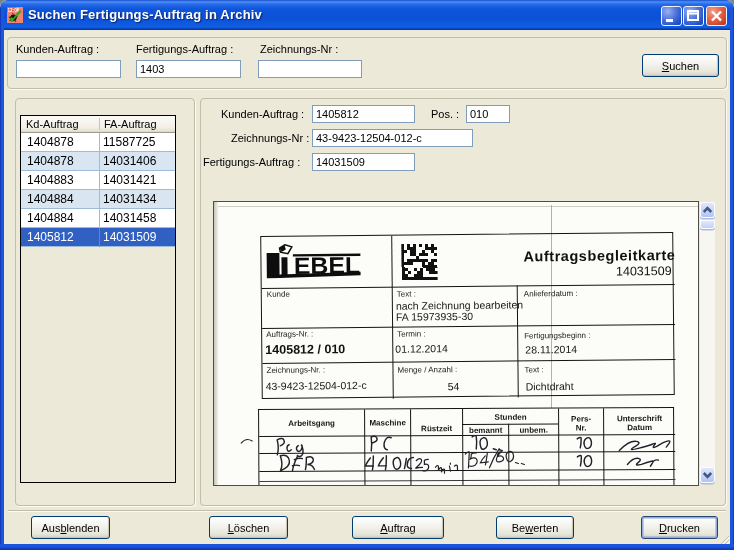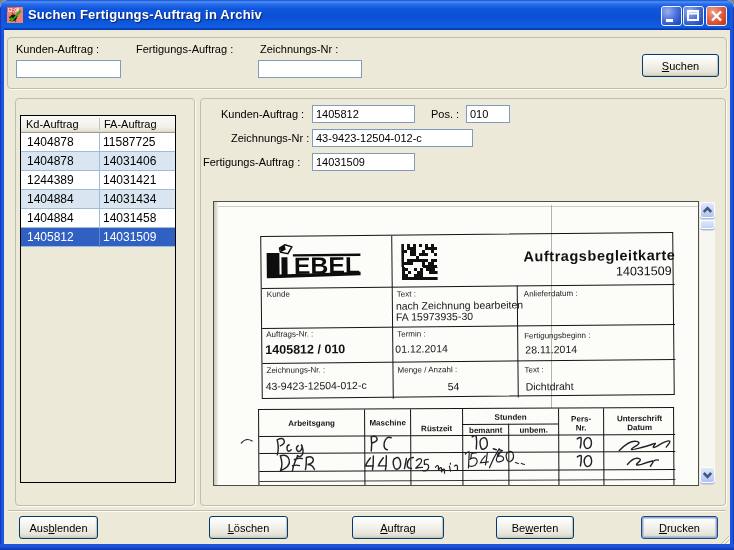--- a/index.html
+++ b/index.html
@@ -101,20 +101,21 @@
           <path d="M5 4.5 L14 13.5 M14 4.5 L5 13.5" stroke="#fff" stroke-width="2.4" fill="none"></path>
         </svg>
     </div>
   </div>
 
   <div class="grp" style="left:7px; top:37px; width:720px; height:52px;"></div>
   <div class="lbl" style="left:16px; top:43px;">Kunden-Auftrag :</div>
   <div class="lbl" style="left:136px; top:43px;">Fertigungs-Auftrag :</div>
   <div class="lbl" style="left:260px; top:43px;">Zeichnungs-Nr :</div>
   <div class="inp" style="left:16px; top:60px; width:105px;"></div>
+  <div class="inp" style="left:136px; top:60px; width:105px;">1403</div>
   <div class="inp" style="left:258px; top:60px; width:104px;"></div>
   <div class="btn" style="left:642px; top:54px; width:77px;"><u>S</u>uchen</div>
 
   <div class="grp" style="left:15px; top:98px; width:180px; height:408px;"></div>
   <div class="tbl">
     <div class="thead">
         <span class="c1">Kd-Auftrag</span>
         <span class="sep"></span>
         <span class="c2">FA-Auftrag</span>
       </div>
@@ -122,21 +123,21 @@
         <span class="c1">1404878</span>
         <span class="vline"></span>
         <span class="c2">11587725</span>
       </div>
     <div class="trow b" style="top:36px;">
         <span class="c1">1404878</span>
         <span class="vline"></span>
         <span class="c2">14031406</span>
       </div>
     <div class="trow w" style="top:55px;">
-        <span class="c1">1244389</span>
+        <span class="c1">1404883</span>
         <span class="vline"></span>
         <span class="c2">14031421</span>
       </div>
     <div class="trow b" style="top:74px;">
         <span class="c1">1404884</span>
         <span class="vline"></span>
         <span class="c2">14031434</span>
       </div>
     <div class="trow w" style="top:93px;">
         <span class="c1">1404884</span>
@@ -360,21 +361,21 @@
     </div>
     <div class="sthumb"></div>
     <div class="sbtn" style="top:265px;">
       <svg width="13" height="14" viewBox="0 0 13 14">
           <path d="M2.8 5 L6.5 8.8 L10.2 5" stroke="#44597e" stroke-width="2.6" fill="none"></path>
         </svg>
     </div>
   </div>
 
   <div class="hline" style="left:8px; top:510px; width:718px;"></div>
-  <div class="btn" style="left:19px; top:516px; width:79px;">Aus<u>b</u>lenden</div>
+  <div class="btn" style="left:31px; top:516px; width:79px;">Aus<u>b</u>lenden</div>
   <div class="btn" style="left:209px; top:516px; width:79px;"><u>L</u>öschen</div>
   <div class="btn" style="left:352px; top:516px; width:92px;"><u>A</u>uftrag</div>
   <div class="btn" style="left:496px; top:516px; width:78px;">Be<u>w</u>erten</div>
   <div class="btn def" style="left:641px; top:516px; width:77px;"><u>D</u>rucken</div>
 
   <svg style="position:absolute;left:720px;top:535px;" width="10" height="10" viewBox="0 0 10 10">
       <path d="M9 1 L1 9 M9 5 L5 9" stroke="#c2bfae" stroke-width="1"></path>
       <path d="M10 2 L2 10 M10 6 L6 10" stroke="#fbfaf4" stroke-width="1"></path>
     </svg>
 

